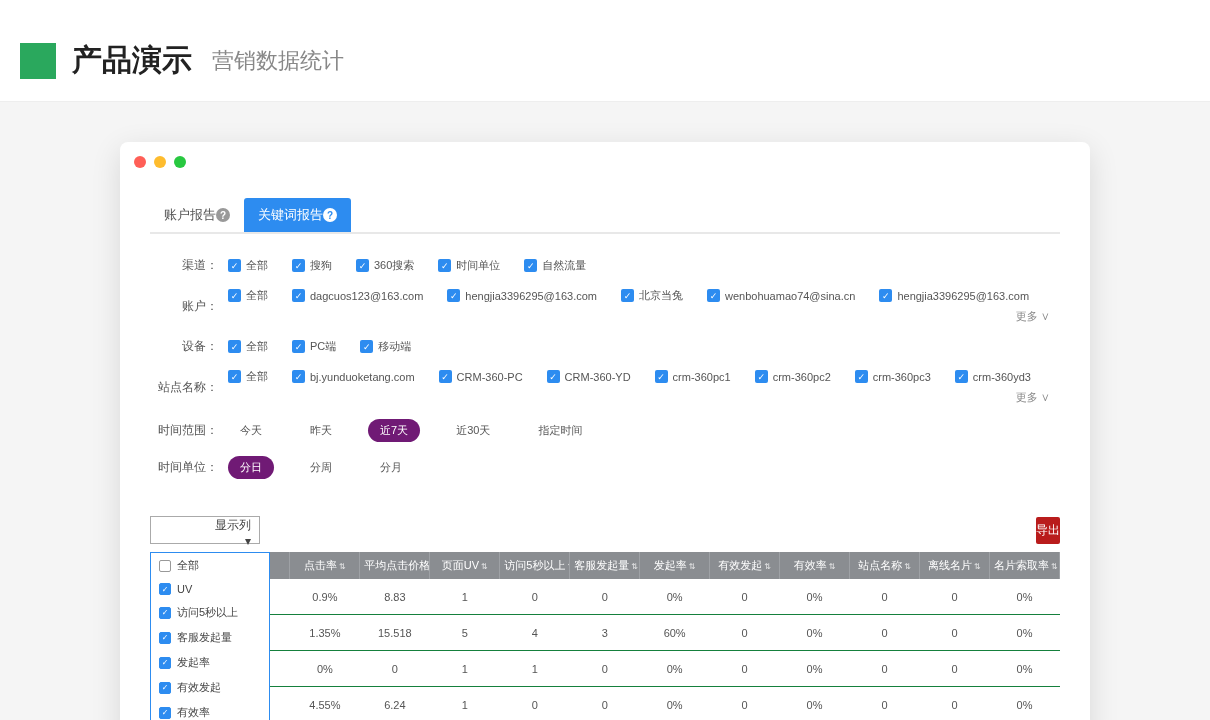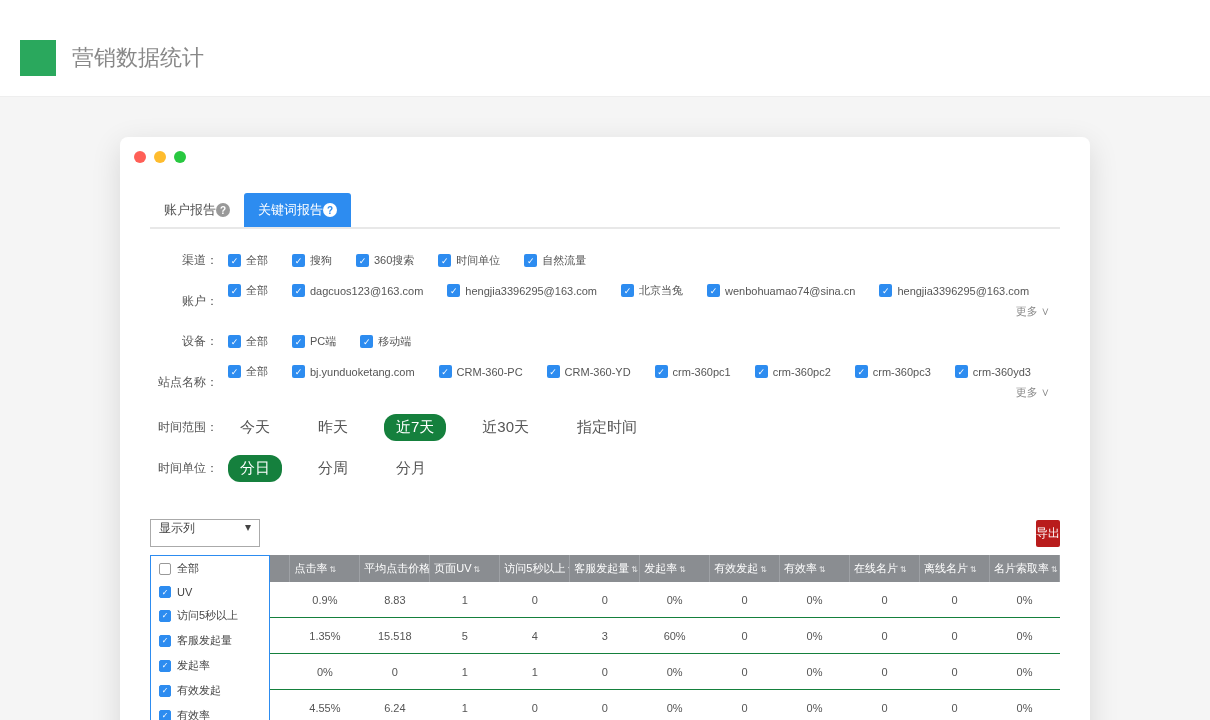--- a/index.html
+++ b/index.html
@@ -20,40 +20,41 @@
   .tab.active { background: #2d8cf0; color: #fff; border-top-left-radius: 3px; border-top-right-radius: 3px; }
   .help-icon { display: inline-flex; width: 14px; height: 14px; border-radius: 50%; align-items: center; justify-content: center; font-size: 10px; font-weight: bold; }
   .tab.inactive .help-icon { background: #999; color: #fff; }
   .tab.active .help-icon { background: #fff; color: #2d8cf0; }
   .filter-row { display: flex; align-items: center; padding: 7px 0; }
   .filter-label { width: 68px; text-align: right; color: #555; font-size: 12px; margin-right: 10px; }
   .filter-opts { display: flex; flex-wrap: wrap; gap: 6px 24px; align-items: center; flex: 1; }
   .chk-item { display: inline-flex; align-items: center; gap: 5px; font-size: 11px; color: #555; cursor: pointer; }
   .chk { width: 13px; height: 13px; border-radius: 2px; background: #2d8cf0; display: inline-flex; align-items: center; justify-content: center; color: #fff; font-size: 9px; }
   .more-link { color: #888; font-size: 11px; margin-left: auto; padding-right: 10px; cursor: pointer; }
-  .range-item { padding: 4px 12px; font-size: 15px; color: #555; cursor: pointer; border-radius: 12px; }
-  .range-item.active { background: #15803d; color: #fff; }
+  .range-item { padding: 4px 12px; font-size: 11px; color: #555; cursor: pointer; border-radius: 12px; }
+  .range-item.active { background: #701a75; color: #fff; }
   .toolbar-row { display: flex; align-items: center; justify-content: space-between; margin-top: 30px; margin-bottom: 8px; position: relative; }
-  .dropdown-btn { width: 110px; height: 28px; border: 1px solid #aaa; background: #fff; display: flex; align-items: flex-start; justify-content: space-between; padding: 0 8px; font-size: 12px; cursor: pointer; }
+  .dropdown-btn { width: 110px; height: 28px; border: 1px solid #aaa; background: #fff; display: flex; align-items: flex-end; justify-content: space-between; padding: 0 8px; font-size: 12px; cursor: pointer; flex-direction: column; }
   .export-btn { background: #b91c1c; color: #fff; border: none; padding: 5px 0; font-size: 12px; cursor: pointer; border-radius: 2px; }
   .dd-item { display: flex; align-items: center; gap: 6px; padding: 5px 8px; font-size: 11px; color: #444; cursor: pointer; }
   .dd-chk { width: 12px; height: 12px; border: 1px solid #999; border-radius: 2px; display: inline-flex; align-items: center; justify-content: center; }
   .dd-chk.checked { background: #2d8cf0; border-color: #2d8cf0; color: #fff; font-size: 8px; }
   .table-wrap { position: relative; }
   table { width: 100%; border-collapse: collapse; font-size: 11px; table-layout: fixed; }
-  thead th { background: #8a8d91; color: #fff; font-weight: 400; padding: 6px 4px; text-align: left; border-right: 1px solid #9ea1a5; white-space: nowrap; overflow: hidden; }
+  thead th { background: #8a8d91; color: #fff; font-weight: 400; padding: 6px 4px; text-align: center; border-right: 1px solid #9ea1a5; white-space: nowrap; overflow: hidden; }
   thead th .sort { font-size: 8px; opacity: .8; margin-left: 2px; }
   tbody td { padding: 10px 4px; text-align: center; border-bottom: 1px solid #15803d; color: #555; white-space: nowrap; overflow: hidden; }
   .dropdown-overlay { position: absolute; top: 0; left: 0; width: 120px; background: #fff; border: 1px solid #2d8cf0; z-index: 30; }
 </style>
 </head>
 <body>
 
 <div class="page-header">
   <div class="green-block"></div>
+  <div class="page-title">产品演示</div>
   <div class="page-subtitle">营销数据统计</div>
 </div>
 
 <div class="outer-wrap">
   <div class="window">
     <div class="traffic-lights">
       <div class="tl tl-red"></div>
       <div class="tl tl-yellow"></div>
       <div class="tl tl-green"></div>
     </div>
@@ -216,21 +217,21 @@
                 <th><span>账户</span><span class="sort">⇅</span></th>
                 <th><span>消费</span><span class="sort">⇅</span></th>
                 <th><span>点击率</span><span class="sort">⇅</span></th>
                 <th><span>平均点击价格(元)</span></th>
                 <th><span>页面UV</span><span class="sort">⇅</span></th>
                 <th><span>访问5秒以上</span><span class="sort">⇅</span></th>
                 <th><span>客服发起量</span><span class="sort">⇅</span></th>
                 <th><span>发起率</span><span class="sort">⇅</span></th>
                 <th><span>有效发起</span><span class="sort">⇅</span></th>
                 <th><span>有效率</span><span class="sort">⇅</span></th>
-                <th><span>在线名片</span><span class="sort">⇅</span></th>
+                <th><span>站点名称</span><span class="sort">⇅</span></th>
                 <th><span>离线名片</span><span class="sort">⇅</span></th>
                 <th><span>名片索取率</span><span class="sort">⇅</span></th>
               </tr>
             </thead>
           <tbody id="tbody">
               <tr>
                 <td>bj-云朵课堂</td>
                 <td></td>
                 <td>0.9%</td>
                 <td>8.83</td>

